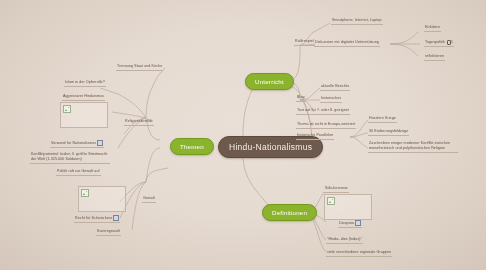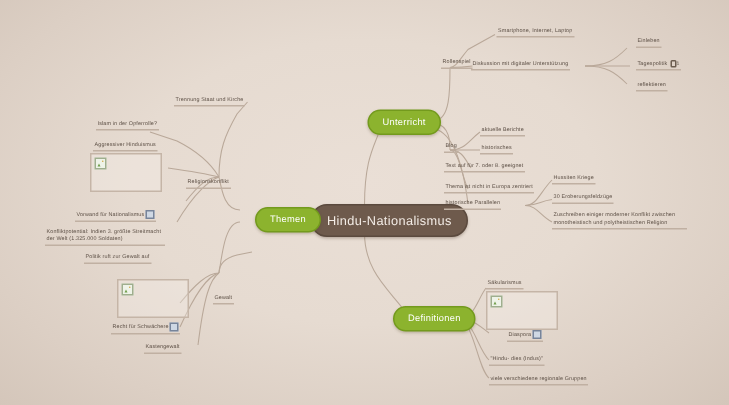--- a/index.html
+++ b/index.html
@@ -122,21 +122,21 @@
     <path d="M146 118 C 138 116, 126 114, 112 112"></path>
     <path d="M146 118 C 138 118, 132 124, 124 134"></path>
     <path d="M146 118 C 140 120, 130 128, 118 148"></path>
 
     <path d="M146 182 C 146 176, 150 172, 158 170 L 168 168"></path>
     <path d="M146 182 C 138 182, 130 190, 120 202"></path>
     <path d="M146 182 C 138 184, 130 196, 120 218"></path>
     <path d="M146 182 C 140 186, 136 198, 132 230"></path>
   </svg>
 
-  <div class="node central" style="left:207px;top:136px;">Hindu-Nationalismus</div>
+  <div class="node central" style="left:218px;top:136px;">Hindu-Nationalismus</div>
 
   <div class="node main" style="left:170px;top:138px;">Themen</div>
   <div class="node main" style="left:245px;top:73px;">Unterricht</div>
   <div class="node main" style="left:262px;top:204px;">Definitionen</div>
 
   <div class="node leaf" style="left:294px;top:39px;">Rollenspiel</div>
   <div class="node leaf" style="left:331px;top:18px;">Smartphone, Internet, Laptop</div>
   <div class="node leaf" style="left:314px;top:40px;">Diskussion mit digitaler Unterstützung</div>
 
   <div class="node leaf" style="left:424px;top:25px;">Einleben</div>

